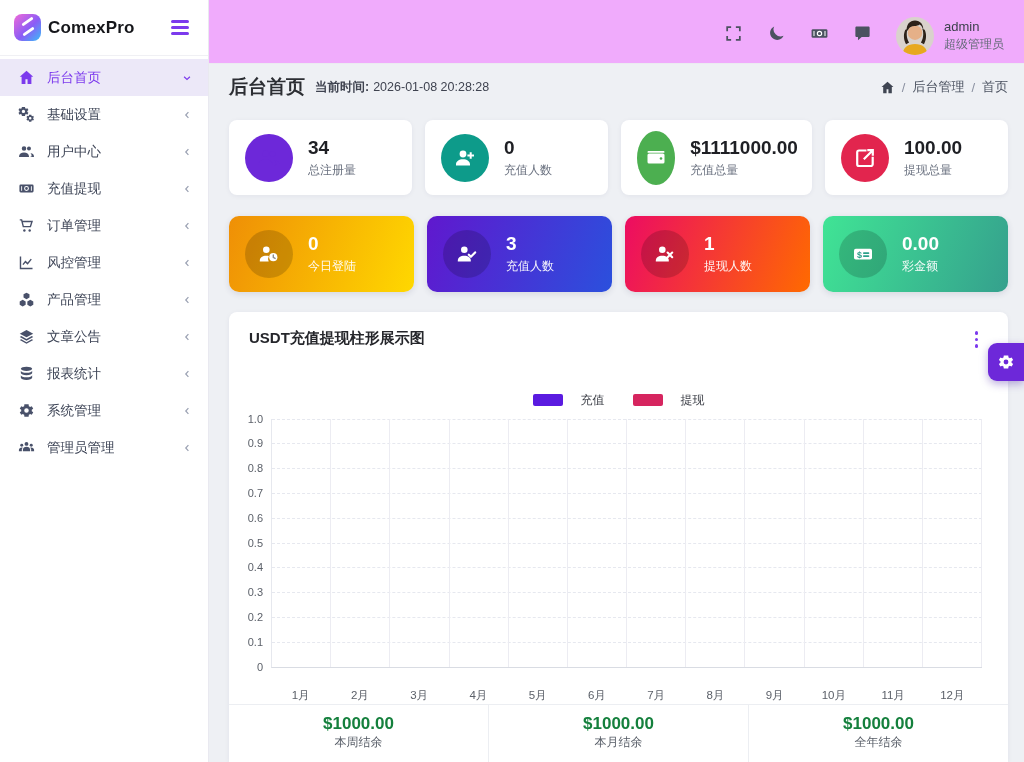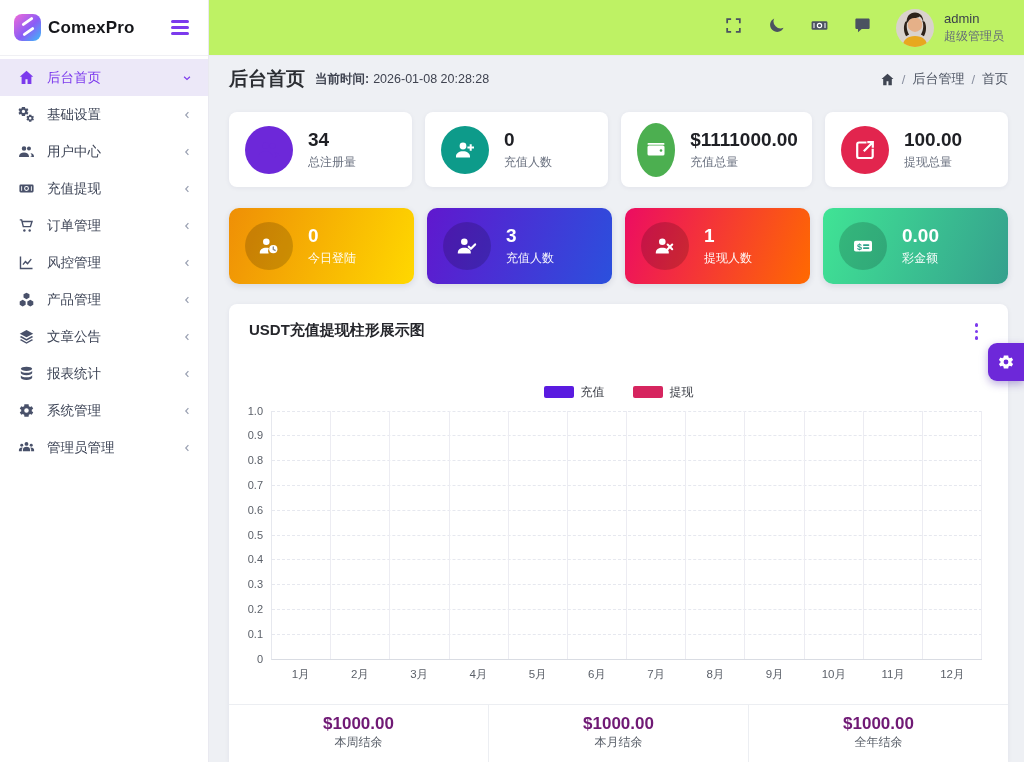--- a/index.html
+++ b/index.html
@@ -22,21 +22,21 @@
   .menu-item{height:37px;display:flex;align-items:center;gap:11px;padding:0 15px 0 17px;font-size:13.5px;color:#3d4456;cursor:pointer;}
   .menu-item .mi-icon{width:19px;color:#49516a;}
   .menu-item .mi-icon svg{width:17px;height:17px;}
   .menu-item .chev{margin-left:auto;color:#9aa1b2;}
   .menu-item .chev svg{width:12px;height:12px;}
   .menu-item.active{background:#ece8f8;color:#7c3aed;}
   .menu-item.active .mi-icon,.menu-item.active .chev{color:#7c3aed;}
 
   
   .main{flex:1;display:flex;flex-direction:column;min-width:0;}
-  .topbar{height:55px;background:#bef264;border-bottom:1px solid #ebebf1;display:flex;align-items:center;justify-content:flex-end;gap:24px;padding:0 20px 0 0;}
+  .topbar{height:55px;background:#f0abfc;border-bottom:1px solid #ebebf1;display:flex;align-items:center;justify-content:flex-end;gap:24px;padding:8px 20px 0 0;}
   .tb-btn{color:#4b5260;cursor:pointer;}
   .tb-btn svg{width:19px;height:19px;}
   .user{display:flex;align-items:center;gap:10px;cursor:pointer;}
   .avatar{width:38px;height:38px;border-radius:50%;overflow:hidden;flex:none;}
   .user-meta{display:flex;flex-direction:column;gap:2px;}
   .user-name{font-size:13px;color:#3a3f4a;}
   .user-role{font-size:12px;color:#646b78;}
 
   .content{flex:1;display:flex;flex-direction:column;padding:0 16px 0 20px;min-height:0;}
   .page-head{height:46px;display:flex;align-items:center;}
@@ -63,36 +63,36 @@
   .gcard .sc-val{color:#fff;}
   .gcard .sc-lbl{color:rgba(255,255,255,.95);}
 
   
   .chart-card{background:#fff;border-radius:8px 8px 0 0;margin-top:20px;flex:1;display:flex;flex-direction:column;box-shadow:0 1px 5px rgba(40,40,80,.06);min-height:0;}
   .cc-head{display:flex;align-items:flex-start;justify-content:space-between;padding:17px 24px 0 20px;}
   .cc-title{font-size:15px;font-weight:700;color:#25262b;}
   .kebab{display:flex;flex-direction:column;gap:3px;padding:2px 6px;cursor:pointer;}
   .kebab i{width:3.5px;height:3.5px;border-radius:50%;background:#7c3aed;display:block;}
   .legend{display:flex;justify-content:center;gap:28px;margin-top:42px;}
-  .legend-item{display:flex;align-items:center;gap:7px;font-size:12px;color:#3a3d45;cursor:pointer;font-family:Liberation Serif, serif;}
+  .legend-item{display:flex;align-items:center;gap:18px;font-size:12px;color:#3a3d45;cursor:pointer;font-family:Liberation Serif, serif;}
   .legend-sw{width:30px;height:12px;border-radius:2px;display:inline-block;}
   .plot-wrap{display:flex;padding:10px 26px 0 10px;}
   .yaxis{width:32px;position:relative;height:248px;flex:none;}
   .ytick{position:absolute;right:8px;transform:translateY(-50%);font-size:11px;color:#5b6069;}
   .plot-col{flex:1;min-width:0;}
   .plot{position:relative;height:248px;border-left:1px solid #e6e8ee;border-bottom:1px solid #d9dce3;display:grid;grid-template-columns:repeat(12,1fr);}
   .pcell{border-right:1px solid #ececf2;position:relative;display:flex;align-items:flex-end;justify-content:center;gap:3px;}
   .hline{position:absolute;left:0;right:0;height:0;border-top:1px dashed #e6e8ef;pointer-events:none;}
   .bar{width:14%;min-width:4px;}
-  .xlabels{display:grid;grid-template-columns:repeat(12,1fr);margin-top:7px;}
+  .xlabels{display:grid;grid-template-columns:repeat(12,1fr);margin-top:20px;}
   .xlabel{text-align:center;font-size:11.5px;color:#5b6069;}
   .cfooter{margin-top:auto;border-top:1px solid #eceef2;display:flex;}
   .cf-item{flex:1;text-align:center;padding:9px 0 11px;}
   .cf-item + .cf-item{border-left:1px solid #eceef2;}
-  .cf-val{font-size:17px;font-weight:700;color:#701a75;}
+  .cf-val{font-size:17px;font-weight:700;color:#15803d;}
   .cf-lbl{font-size:12px;color:#565c66;margin-top:0;}
 
   .gear-fab{position:fixed;right:0;top:343px;width:36px;height:38px;background:#6d28d9;border-radius:9px 0 0 9px;display:flex;align-items:center;justify-content:center;color:#fff;cursor:pointer;box-shadow:0 3px 9px rgba(60,20,160,.35);}
   .gear-fab svg{width:18px;height:18px;}
 </style>
 </head>
 <body>
 
 <div class="app">
 

